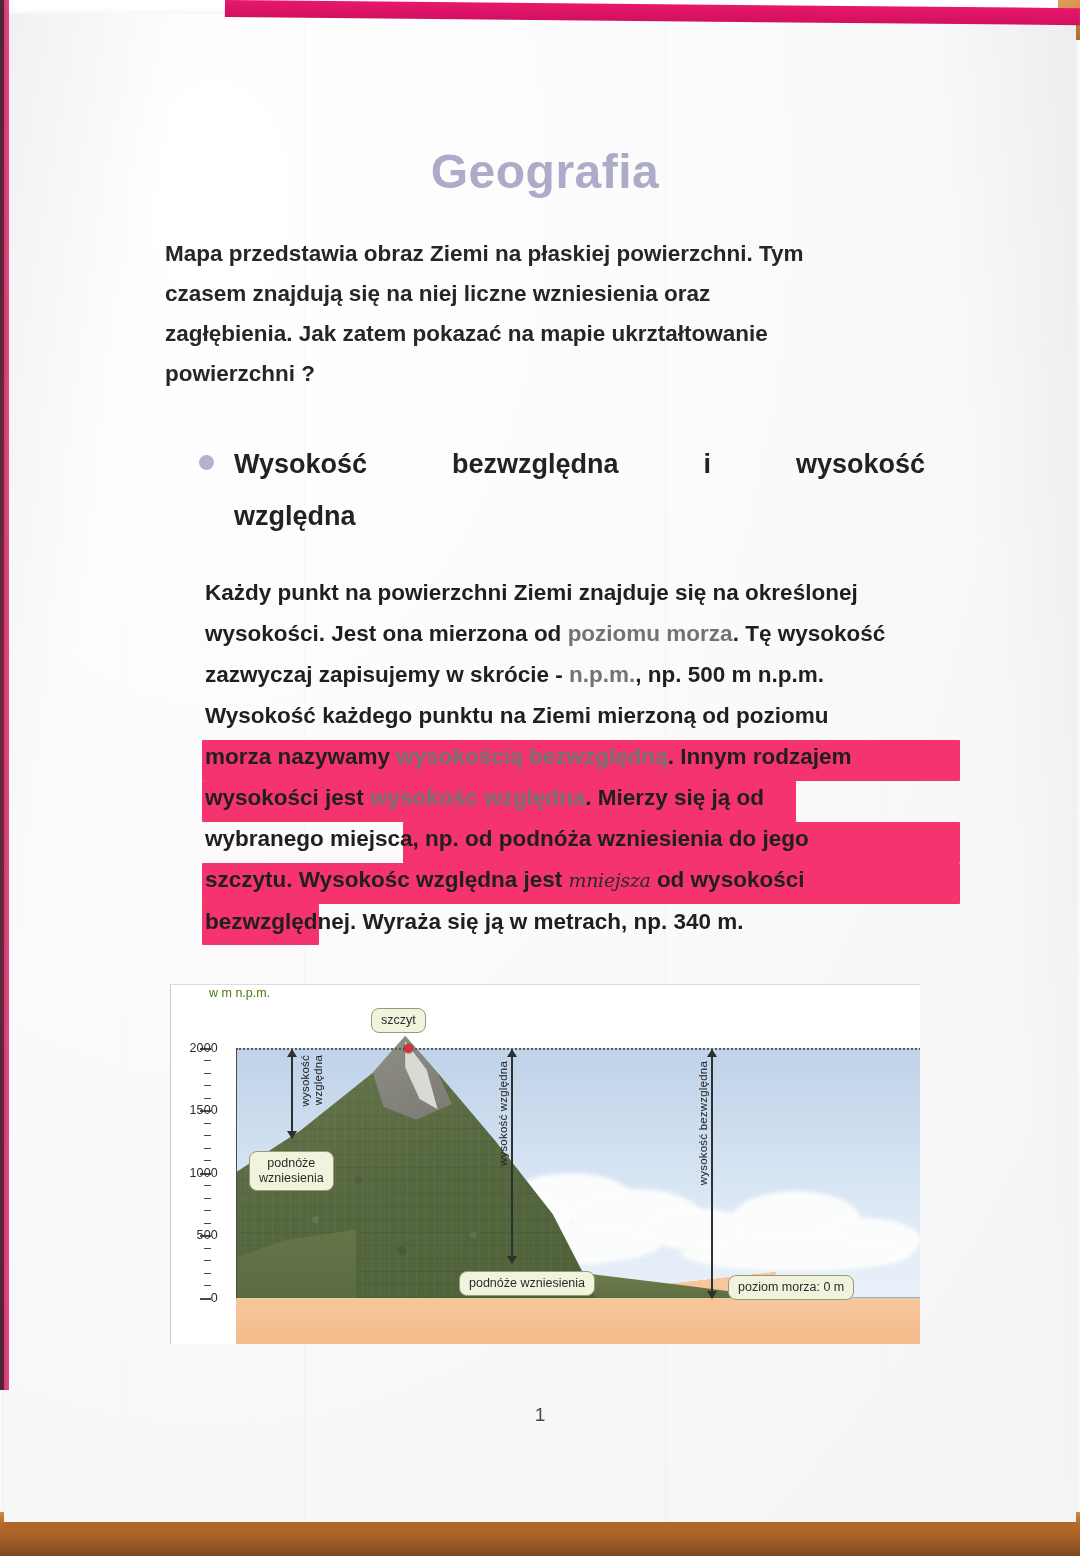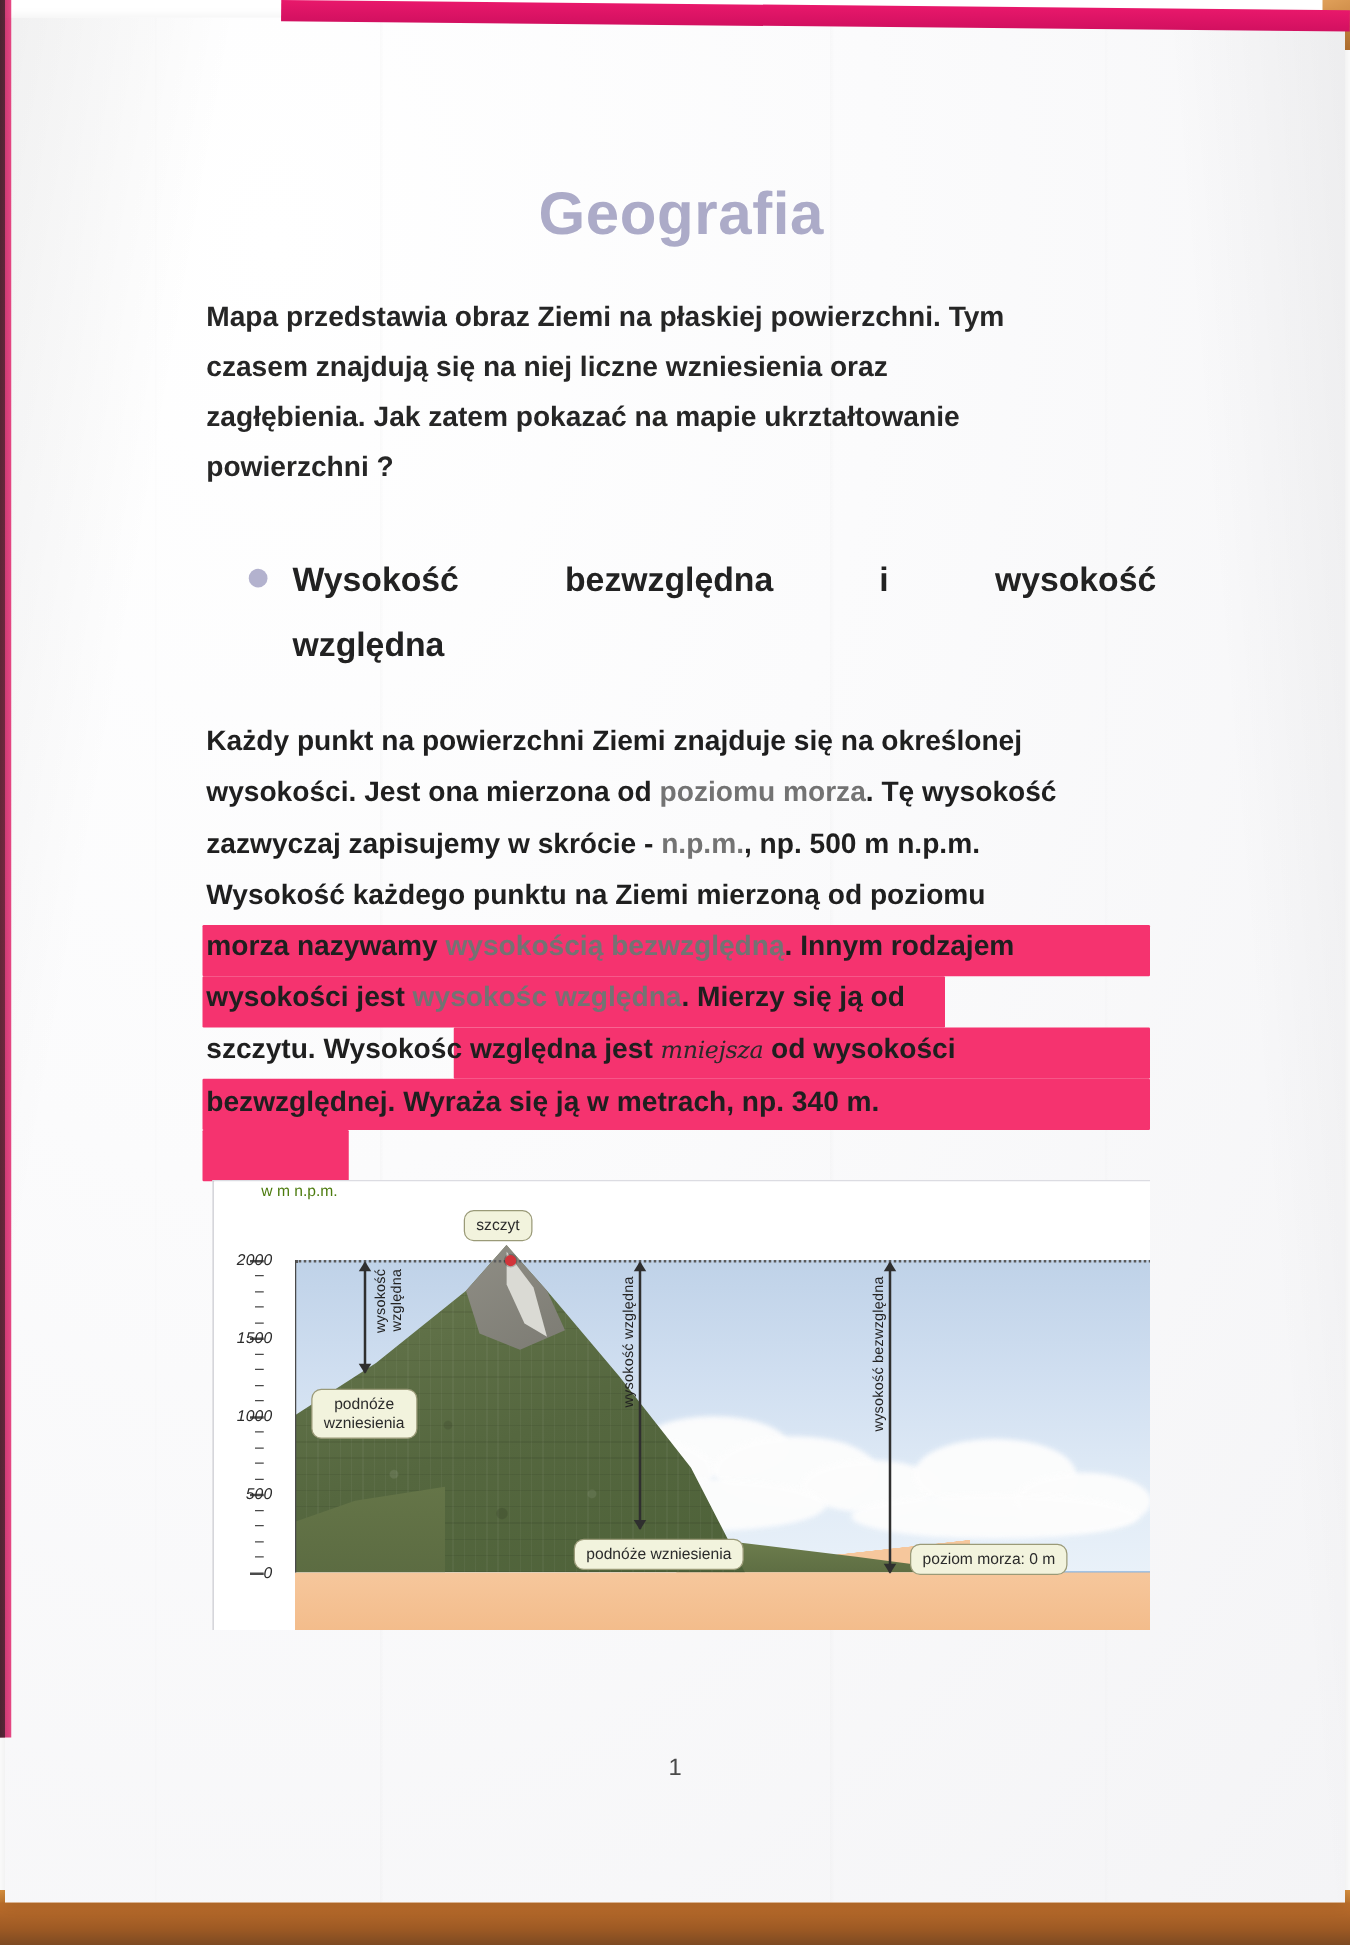--- a/index.html
+++ b/index.html
@@ -170,21 +170,21 @@
     letter-spacing: -0.3px;
   }
 
   
   .hl {
     position: absolute;
     background: #f5336f;
     z-index: -1;
     border-radius: 1px;
   }
-  .hl-wrap { position: relative; }
+  .hl-wrap { position: relative; margin-left: 40px; }
 
   
   .figure {
     position: relative;
     margin: 42px 0 0 5px;
     width: 750px;
     height: 360px;
     background: #ffffff;
     border-left: 1px solid #c9c9cf;
     border-top: 1px solid #dcdce2;
@@ -274,21 +274,20 @@
   .tick.major { left:-11px; width:11px; height:1.5px; }
   .ylabel {
     position:absolute;
     right: 703px;
     font-size: 12.5px;
     color:#2c2c2c;
     font-weight:400;
     transform: translateY(-50%);
     white-space:nowrap;
     letter-spacing:.2px;
-    font-style:italic;
   }
   .axis-caption {
     position:absolute;
     left:-2px; top:-32px;
     font-size:12.5px; line-height:15px; color:#4d7c0f;
     white-space:nowrap;
   }
   .dotline {
     position:absolute; left:25px; top:45px; right:0; height:0;
     border-top: 2px dotted #5a5a5a;
@@ -427,20 +426,23 @@
       </div>
 
       <div class="tline nojust">
         <span>morza nazywamy </span><span class="grey">wysokością bezwzględną</span><span>. Innym rodzajem</span>
       </div>
 
       <div class="tline nojust">
         <span>wysokości jest </span><span class="grey">wysokośc względna</span><span>. Mierzy się ją od</span>
       </div>
 
+      <div class="tline nojust">
+        <span>wybranego miejsca, np. od podnóża wzniesienia do jego</span>
+      </div>
 
       <div class="tline nojust">
         <span>szczytu</span><span>. Wysokośc względna jest </span><span class="hw">mniejsza</span><span> od wysokości</span>
       </div>
 
       <div class="tline nojust">
         <span>bezwzględnej. Wyraża się ją w metrach, np. 340 m.</span>
       </div>
     </div>
 

